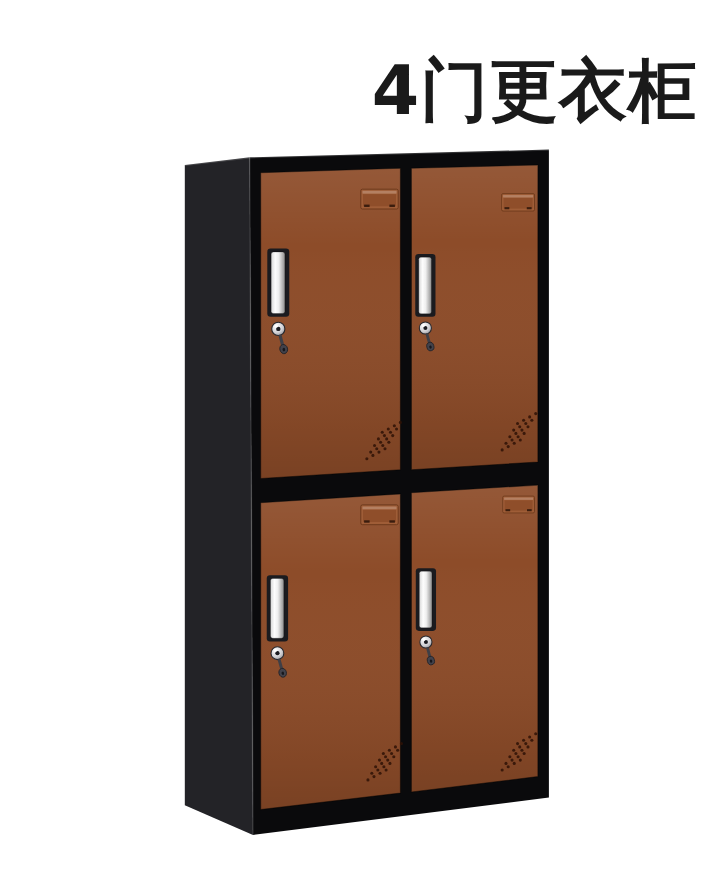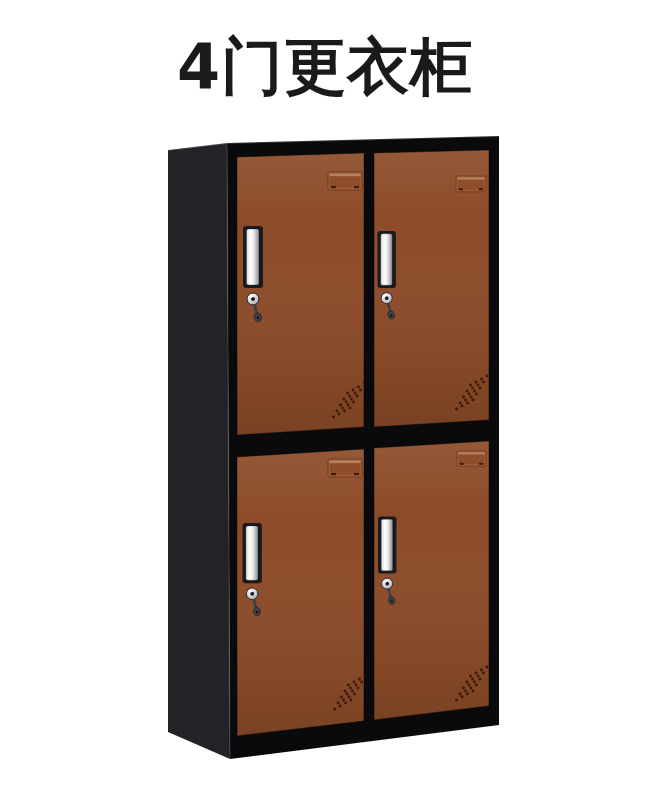--- a/index.html
+++ b/index.html
@@ -5,21 +5,21 @@
   html,body{margin:0;padding:0;background:#fff;}
   .canvas{
     position:relative;
     width:650px;height:790px;
     background:var(--background,#ffffff);
     overflow:hidden;
     font-family:"DejaVu Sans","Liberation Sans",sans-serif;
   }
   .title{
     position:absolute;top:32px;left:0;right:0;
-    margin:0;text-align:center;
+    margin:16px;text-align:right;
     font-size:62px;line-height:1.12;font-weight:800;
     letter-spacing:1px;
     color:var(--title-text,#1a1a1a);
     font-family:"DejaVu Sans","Liberation Sans",sans-serif;
   }
   .cabinet-svg{position:absolute;left:0;top:0;width:650px;height:790px;}
 
   .side{fill:var(--side-panel,#232327);}
   .front{fill:var(--frame,#0a0a0c);}
   .door{fill:var(--door,#8d4c29);stroke:rgba(0,0,0,.45);stroke-width:1;}

